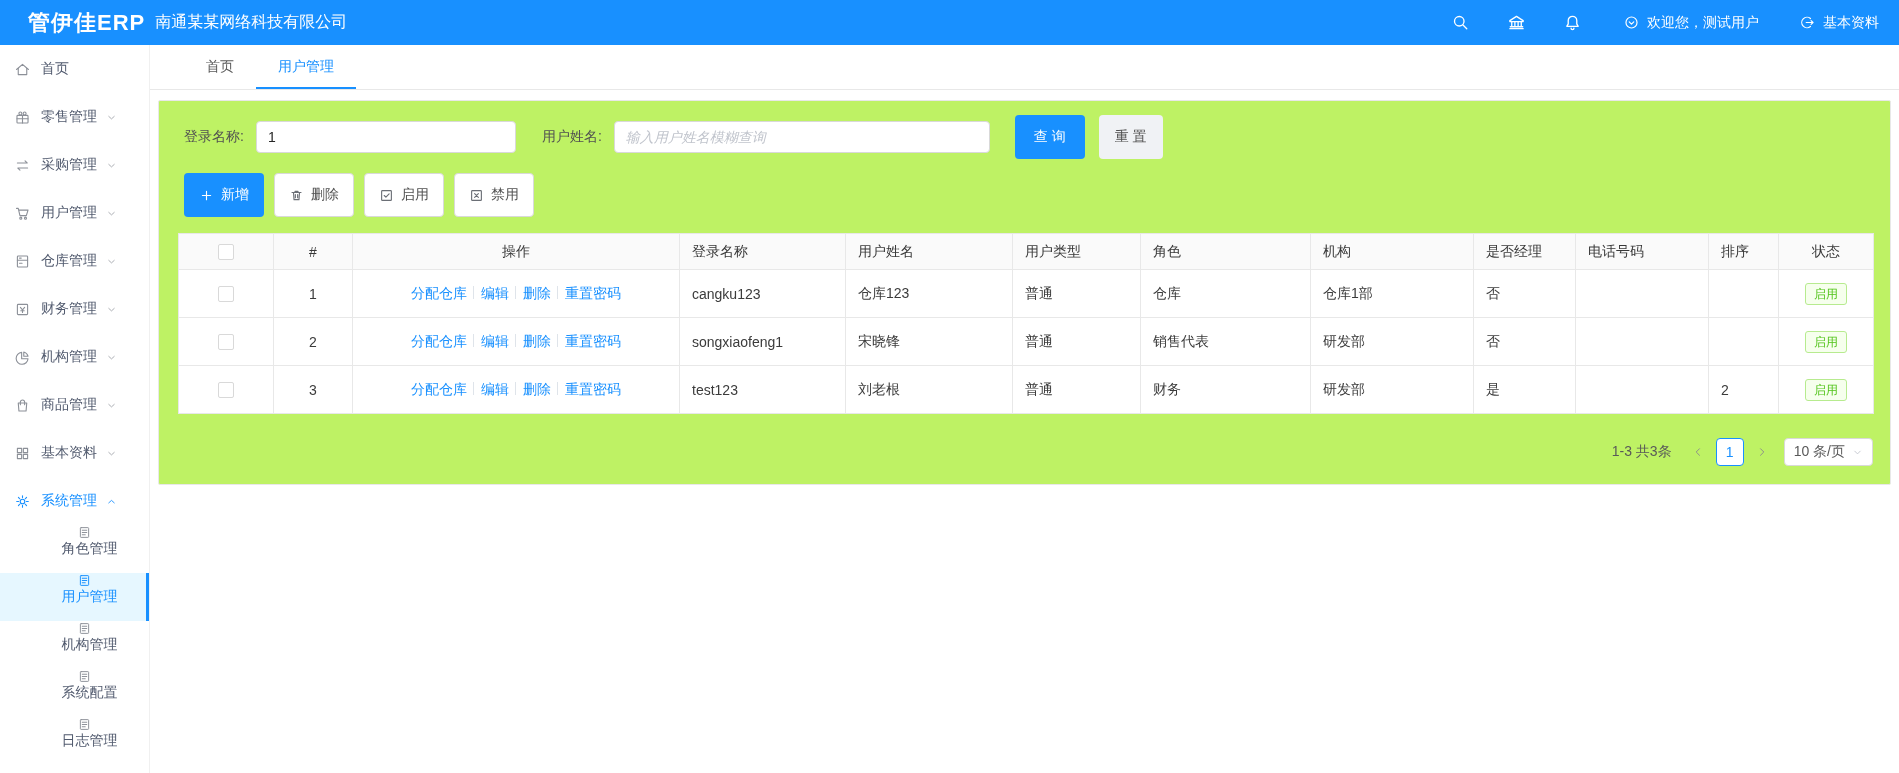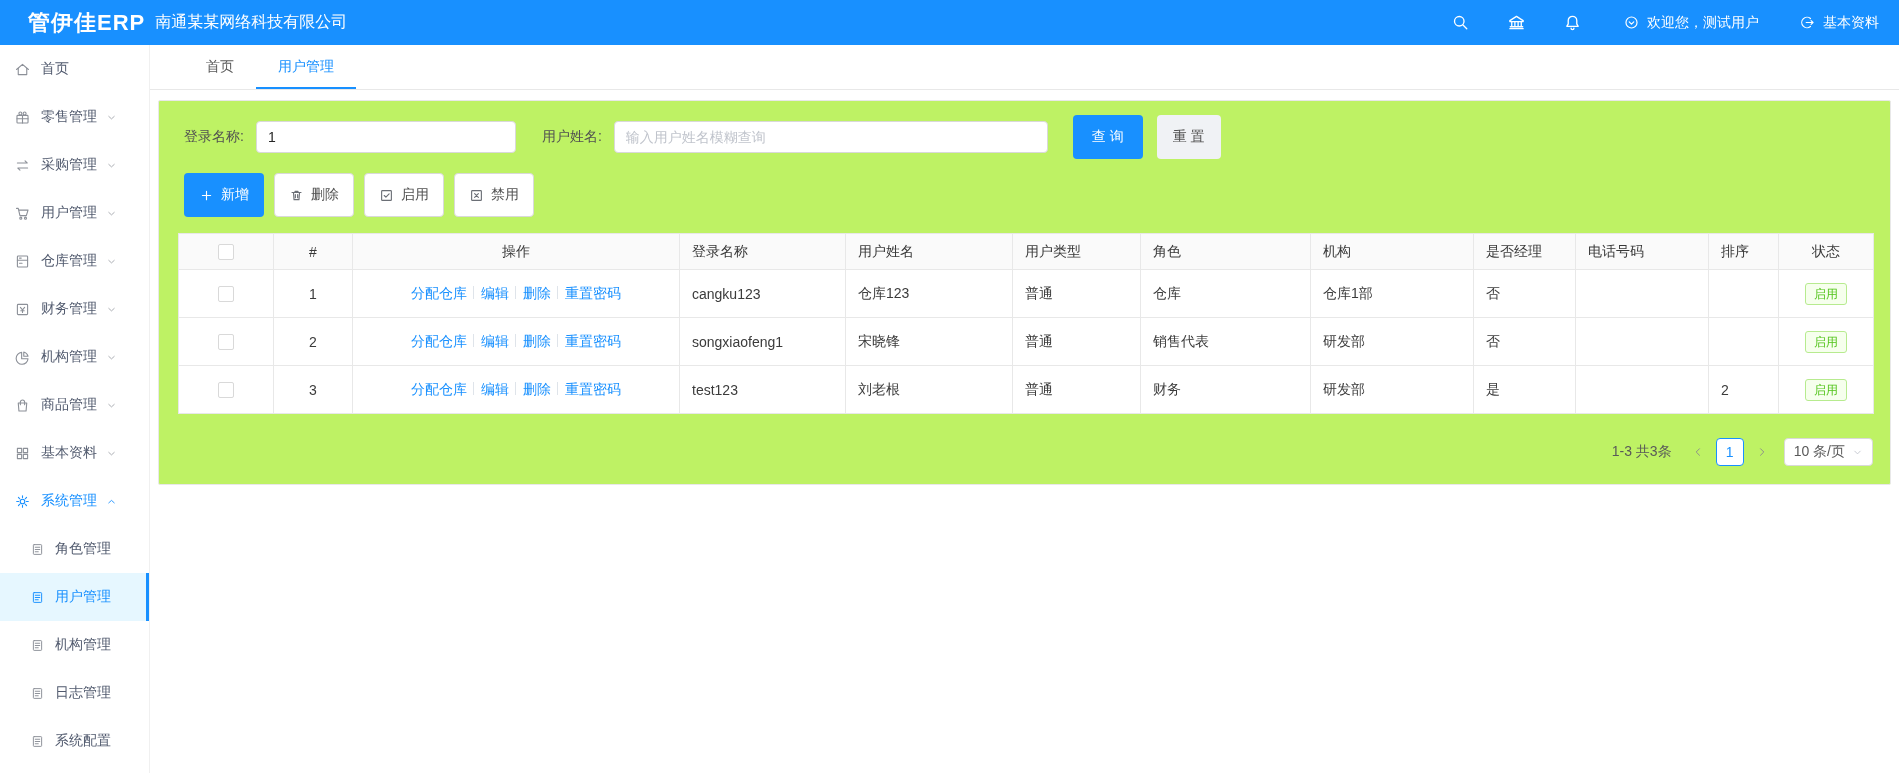--- a/index.html
+++ b/index.html
@@ -18,21 +18,21 @@
   .hdr-group svg { width:17px; height:17px; stroke:#fff; fill:none; stroke-width:1.4; stroke-linecap:round; stroke-linejoin:round; margin-right:7px; }
 
   
   .sidebar { position:absolute; top:45px; left:0; width:150px; bottom:0; background:#fff;
     border-right:1px solid #f0f0f0; }
   .side-item { position:relative; height:48px; display:flex; align-items:center; padding-left:14px;
     color:#515a6e; cursor:pointer; }
   .side-item svg { width:17px; height:17px; stroke:#8c9098; fill:none; stroke-width:1.3;
     stroke-linecap:round; stroke-linejoin:round; margin-right:10px; flex:none; }
   .side-item .chev { position:absolute; right:32px; margin:0; width:11px; height:11px; stroke:#a0a4aa; stroke-width:1.6; }
-  .side-item.sub { padding-left:30px; }
+  .side-item.sub { padding-left:30px;flex-direction:column; }
   .side-item.sub svg { width:15px; height:15px; }
   .side-item.blue, .side-item.blue svg { color:#1890ff; stroke:#1890ff; }
   .side-item.active { background:#e6f7ff; color:#1890ff; }
   .side-item.active svg { stroke:#1890ff; }
   .side-item.active::after { content:""; position:absolute; right:0; top:0; bottom:0; width:3px; background:#1890ff; }
 
   
   .main { position:absolute; top:45px; left:150px; right:0; bottom:0; background:#fff; }
   .tabbar { height:45px; border-bottom:1px solid #e8e8e8; display:flex; align-items:flex-end; padding-left:34px; background:#fff; }
   .tab { height:45px; line-height:44px; padding:0 22px; color:#595959; cursor:pointer; }
@@ -41,21 +41,21 @@
   .card { margin:10px 8px 0 8px; background:#bef264; border:1px solid #e8e8e8; border-radius:2px;
     padding:14px 19px 18px 19px; }
 
   
   .filters { display:flex; align-items:center; padding-left:6px; }
   .flabel { color:#515151; margin-right:12px; white-space:nowrap; }
   .finput { height:32px; border:1px solid #d9d9d9; border-radius:4px; padding:0 11px; font-size:14px;
     color:#262626; outline:none; font-family:inherit; }
   .finput::placeholder { color:#c0c4cc; }
   .in-login { width:260px; }
-  .in-name { width:434px; margin-right:25px; }
+  .in-name { width:376px; margin-right:25px;font-style:italic; }
   .gap { width:26px; flex:none; }
   .btn { height:44px; border-radius:4px; font-size:14px; display:inline-flex; align-items:center;
     justify-content:center; cursor:pointer; border:none; font-family:inherit; white-space:nowrap; }
   .btn-primary { background:#1890ff; color:#fff; padding:0 19px; }
   .btn-reset { background:#f0f2f5; color:#515151; padding:0 16px; margin-left:14px; }
 
   
   .toolbar { display:flex; align-items:center; margin-top:14px; padding-left:6px; }
   .btn svg { width:15px; height:15px; fill:none; stroke-width:1.5; stroke-linecap:round; stroke-linejoin:round; margin-right:7px; }
   .btn-primary svg { stroke:#fff; }
@@ -252,28 +252,28 @@
         <rect x="4.5" y="3.5" width="11" height="13" rx="1"></rect>
         <path d="M7 7h6M7 10h6M7 13h4"></path>
       </svg>
     <span>机构管理</span>
   </div>
   <div class="side-item sub">
     <svg viewBox="0 0 20 20">
         <rect x="4.5" y="3.5" width="11" height="13" rx="1"></rect>
         <path d="M7 7h6M7 10h6M7 13h4"></path>
       </svg>
-    <span>日志管理</span>
+    <span>系统配置</span>
   </div>
   <div class="side-item sub">
     <svg viewBox="0 0 20 20">
         <rect x="4.5" y="3.5" width="11" height="13" rx="1"></rect>
         <path d="M7 7h6M7 10h6M7 13h4"></path>
       </svg>
-    <span>系统配置</span>
+    <span>日志管理</span>
   </div>
 </div>
 
 <div class="main">
   <div class="tabbar">
     <div class="tab">首页</div>
     <div class="tab active">用户管理</div>
   </div>
 
   <div class="card">

